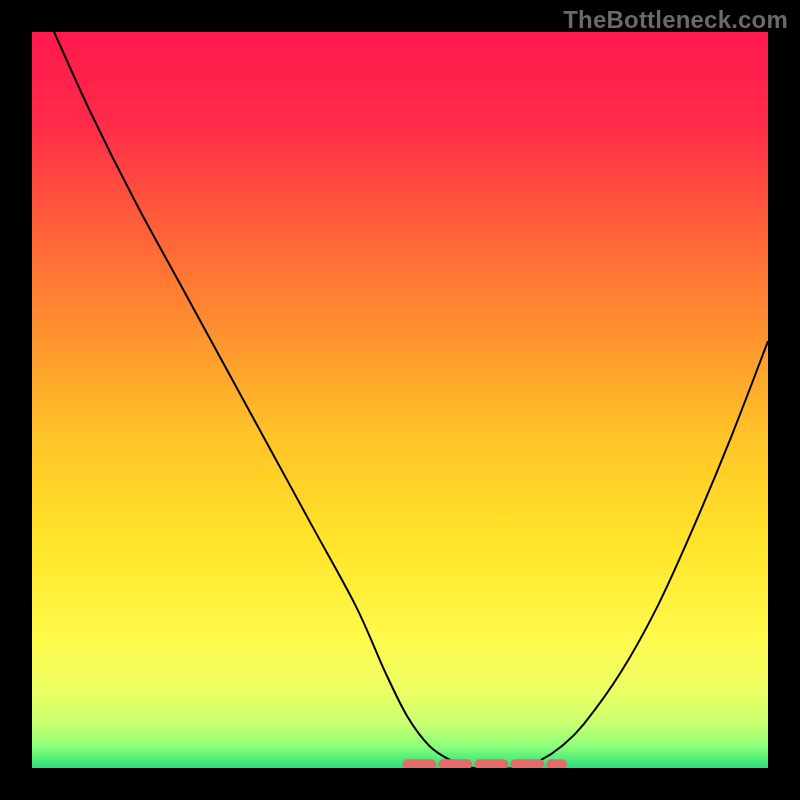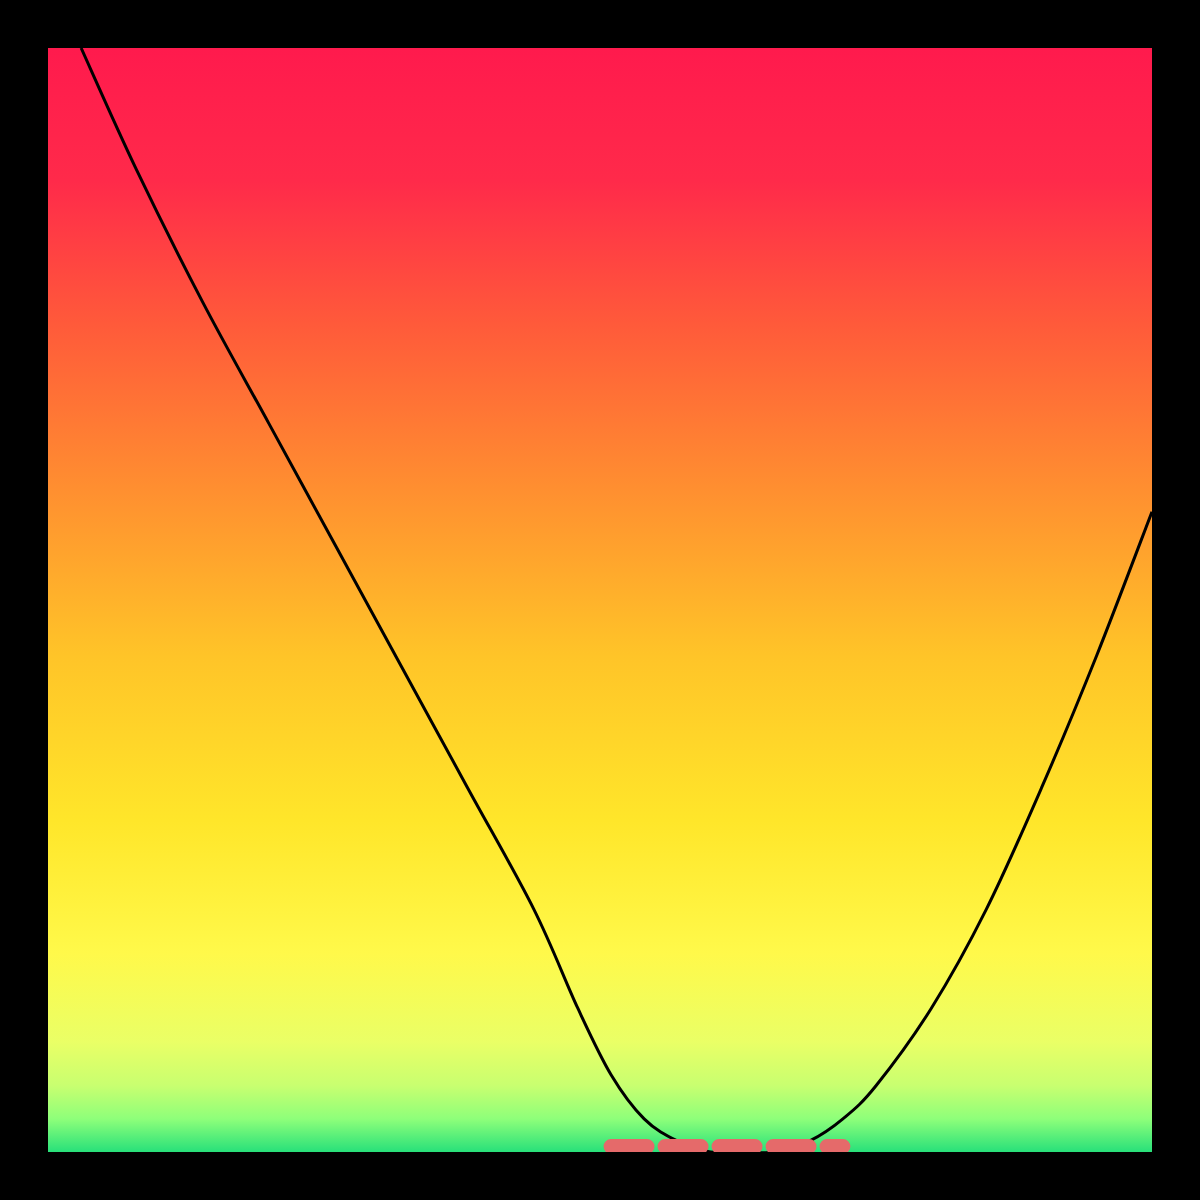--- a/index.html
+++ b/index.html
@@ -38,20 +38,21 @@
     user-select: none;
   }
   svg {
     display: block;
   }
 </style>
 </head>
 <body>
 
 <div class="frame">
+  <div class="watermark">TheBottleneck.com</div>
 
   <div class="plot">
     <svg id="chart-svg" width="736" height="736" viewBox="0 0 736 736">
       <defs>
         <linearGradient id="bg-grad" x1="0" y1="0" x2="0" y2="1">
             <stop offset="0.0%" stop-color="#ff1a4d"></stop>
             <stop offset="12.0%" stop-color="#ff2a4a"></stop>
             <stop offset="25.0%" stop-color="#ff5a3a"></stop>
             <stop offset="40.0%" stop-color="#ff8f30"></stop>
             <stop offset="55.0%" stop-color="#ffc428"></stop>

